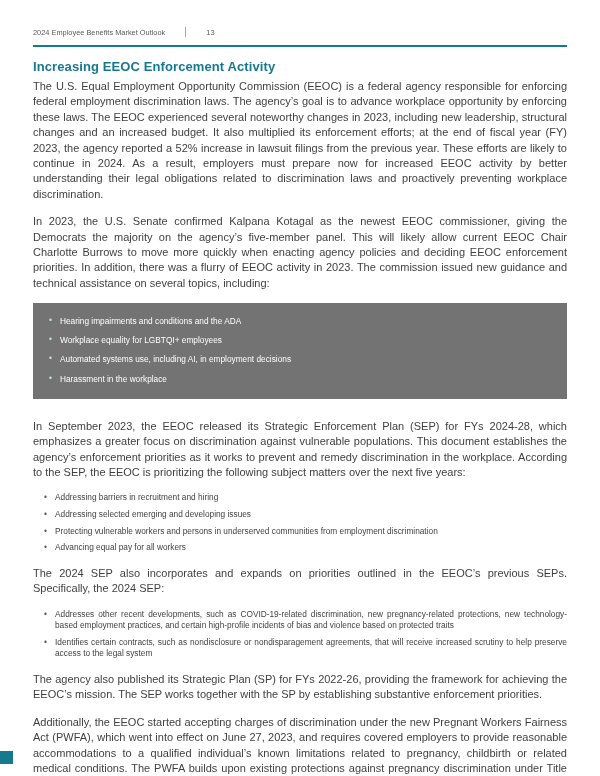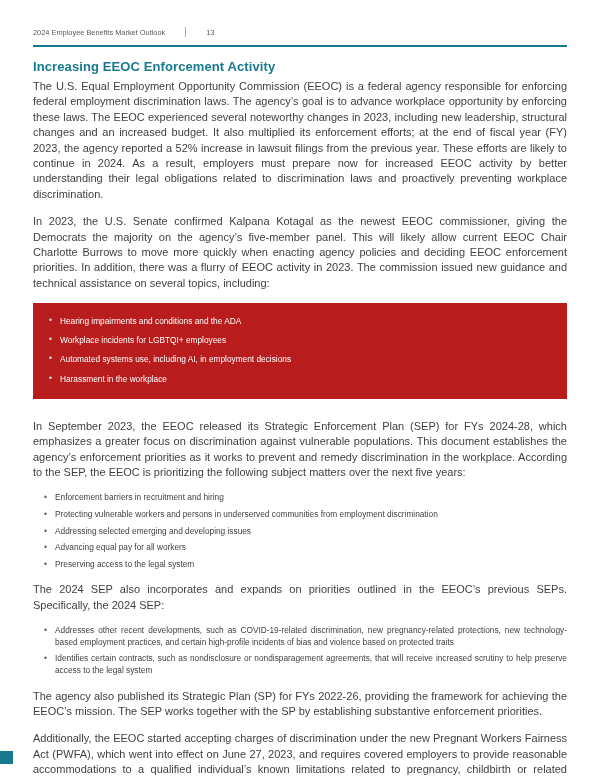--- a/index.html
+++ b/index.html
@@ -35,21 +35,21 @@
     font-size:11px;
     line-height:1.4;
     color:#3f3f41;
     text-align:justify;
     margin-bottom:12px;
   }
 
   ul { list-style:none; }
 
   .callout {
-    background:#b91c1c;
+    background:#737373;
     padding:9px 14px 10px 14px;
     margin:2px 0 20px 0;
   }
   .callout li {
     position:relative;
     color:#ffffff;
     font-size:8.3px;
     line-height:1.35;
     padding:4px 0 4px 13px;
   }
@@ -98,33 +98,32 @@
   <div class="top-rule"></div>
 
   <h1 class="heading">Increasing EEOC Enforcement Activity</h1>
 
   <p class="body">The U.S. Equal Employment Opportunity Commission (EEOC) is a federal agency responsible for enforcing federal employment discrimination laws. The agency’s goal is to advance workplace opportunity by enforcing these laws. The EEOC experienced several noteworthy changes in 2023, including new leadership, structural changes and an increased budget. It also multiplied its enforcement efforts; at the end of fiscal year (FY) 2023, the agency reported a 52% increase in lawsuit filings from the previous year. These efforts are likely to continue in 2024. As a result, employers must prepare now for increased EEOC activity by better understanding their legal obligations related to discrimination laws and proactively preventing workplace discrimination.</p>
 
   <p class="body">In 2023, the U.S. Senate confirmed Kalpana Kotagal as the newest EEOC commissioner, giving the Democrats the majority on the agency’s five-member panel. This will likely allow current EEOC Chair Charlotte Burrows to move more quickly when enacting agency policies and deciding EEOC enforcement priorities. In addition, there was a flurry of EEOC activity in 2023. The commission issued new guidance and technical assistance on several topics, including:</p>
 
   <ul class="callout">
     <li>Hearing impairments and conditions and the ADA</li>
-    <li>Workplace incidents for LGBTQI+ employees</li>
+    <li>Workplace equality for LGBTQI+ employees</li>
     <li>Automated systems use, including AI, in employment decisions</li>
     <li>Harassment in the workplace</li>
   </ul>
 
   <p class="body">In September 2023, the EEOC released its Strategic Enforcement Plan (SEP) for FYs 2024-28, which emphasizes a greater focus on discrimination against vulnerable populations. This document establishes the agency’s enforcement priorities as it works to prevent and remedy discrimination in the workplace. According to the SEP, the EEOC is prioritizing the following subject matters over the next five years:</p>
 
   <ul class="body-list">
-    <li>Enforcement barriers in recruitment and hiring</li>
+    <li>Addressing barriers in recruitment and hiring</li>
+    <li>Addressing selected emerging and developing issues</li>
     <li>Protecting vulnerable workers and persons in underserved communities from employment discrimination</li>
-    <li>Addressing selected emerging and developing issues</li>
     <li>Advancing equal pay for all workers</li>
-    <li>Preserving access to the legal system</li>
   </ul>
 
   <p class="body">The 2024 SEP also incorporates and expands on priorities outlined in the EEOC’s previous SEPs. Specifically, the 2024 SEP:</p>
 
   <ul class="body-list">
     <li>Addresses other recent developments, such as COVID-19-related discrimination, new pregnancy-related protections, new technology-based employment practices, and certain high-profile incidents of bias and violence based on protected traits</li>
     <li>Identifies certain contracts, such as nondisclosure or nondisparagement agreements, that will receive increased scrutiny to help preserve access to the legal system</li>
   </ul>
 
   <p class="body">The agency also published its Strategic Plan (SP) for FYs 2022-26, providing the framework for achieving the EEOC’s mission. The SEP works together with the SP by establishing substantive enforcement priorities.</p>

